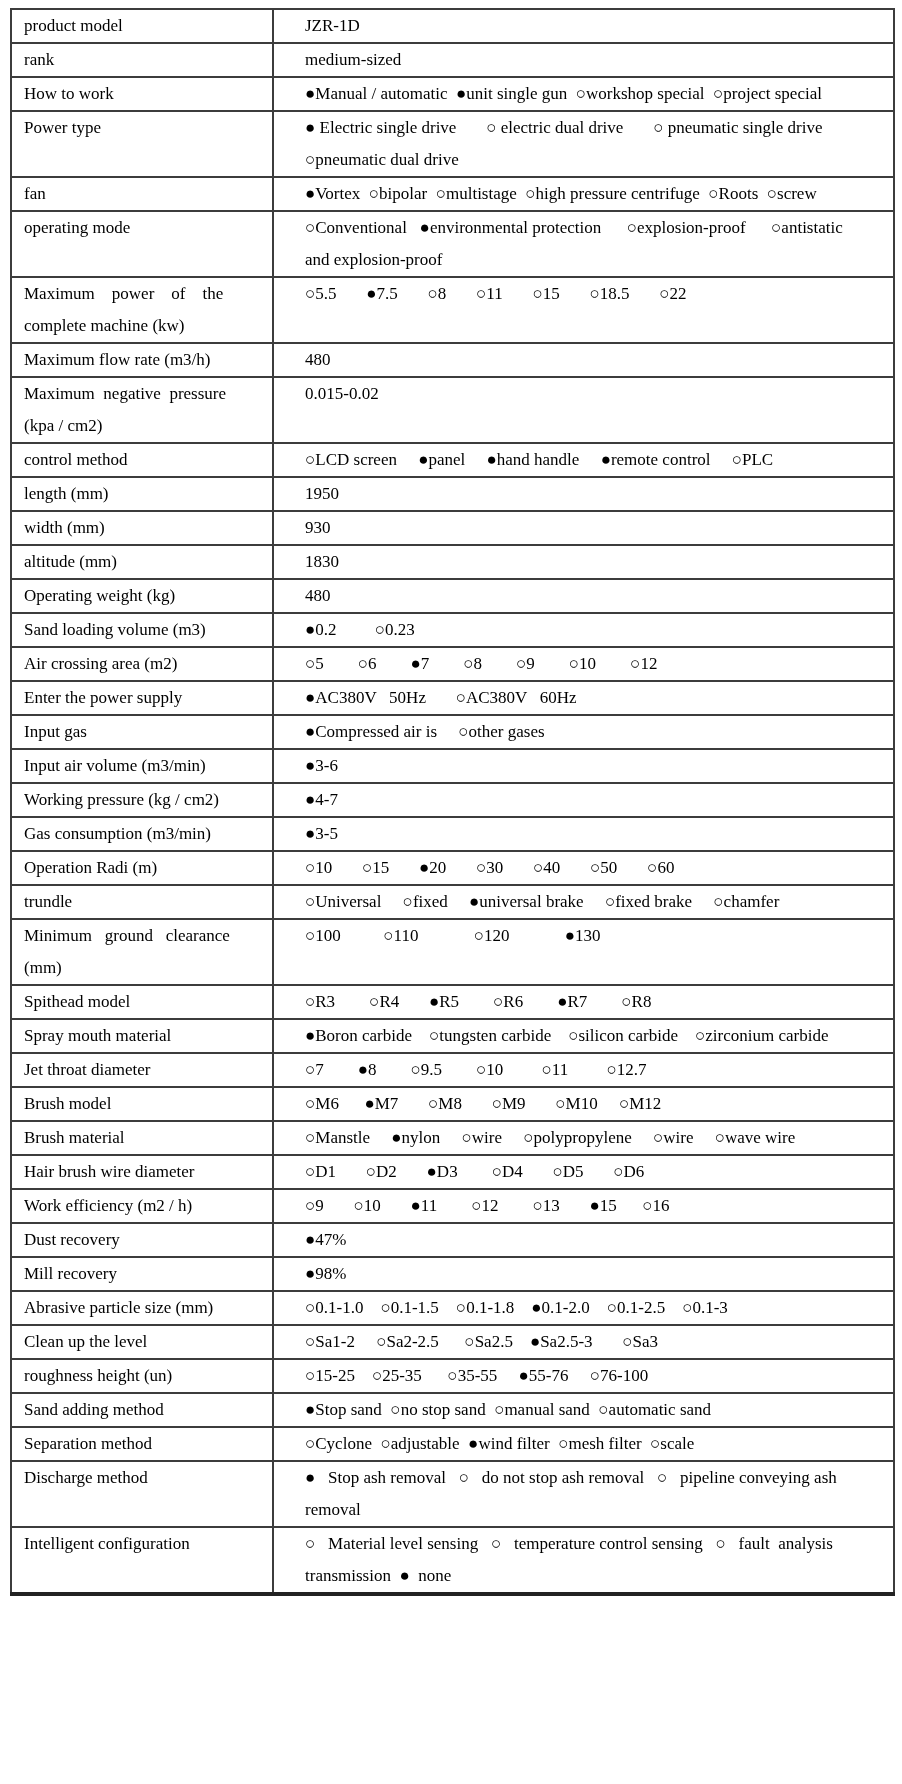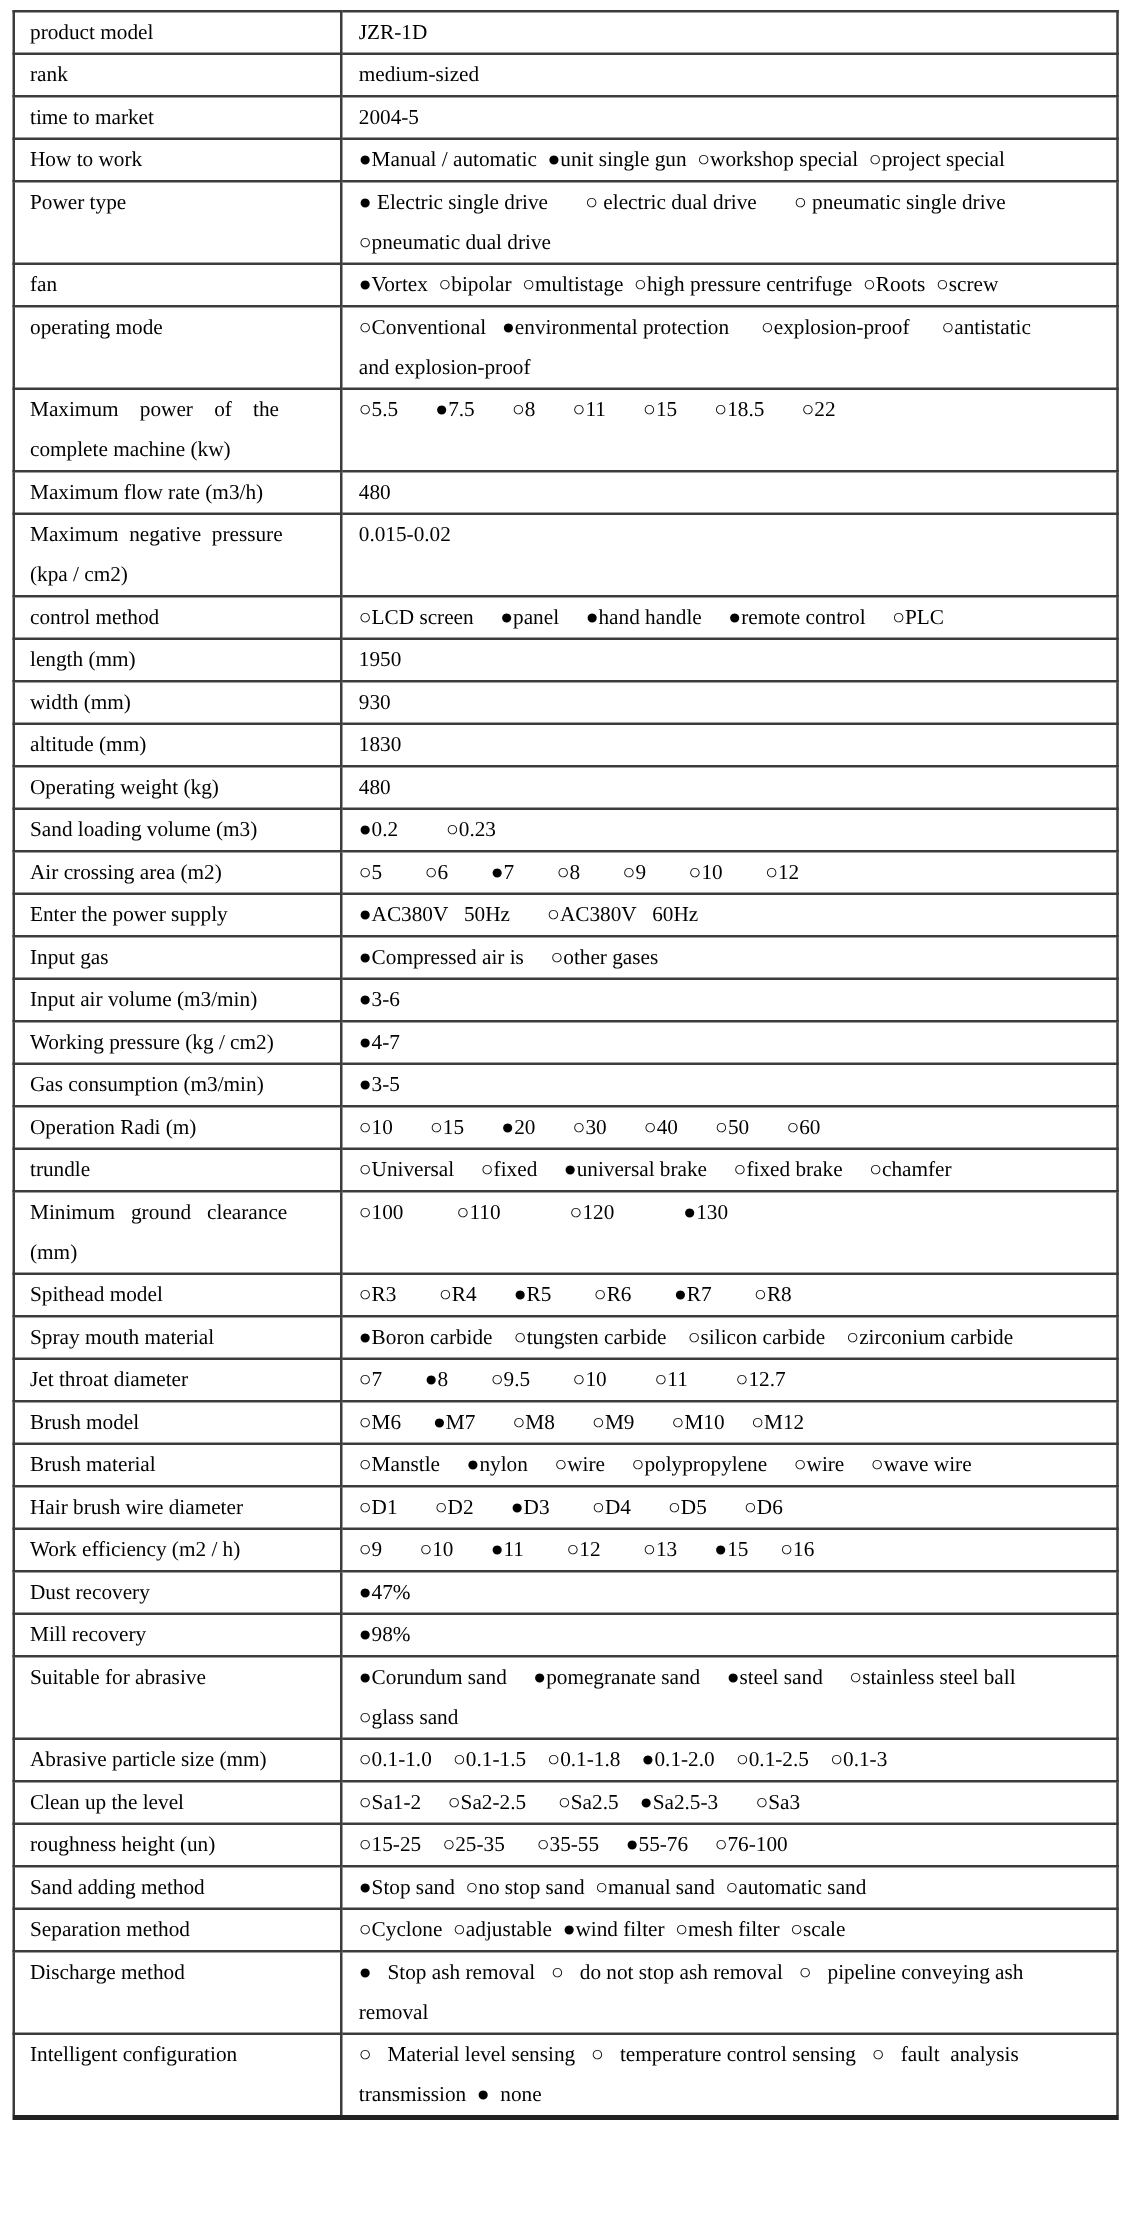--- a/index.html
+++ b/index.html
@@ -35,21 +35,21 @@
     vertical-align: top;
     white-space: pre-wrap;
     word-break: normal;
     overflow: hidden;
   }
   td.label-cell {
     padding-left: 12px;
     border-radius: 13px;
   }
   td.value-cell {
-    padding-left: 13px;
+    padding-left: 31px;
   }
 </style>
 </head>
 <body>
 
 <div class="page">
   <table class="spec-table">
     <colgroup>
       <col class="c-label">
       <col class="c-value">
@@ -58,24 +58,20 @@
   <tr>
     <td class="label-cell">product model</td>
     <td class="value-cell">JZR-1D</td>
   </tr>
 
   <tr>
     <td class="label-cell">rank</td>
     <td class="value-cell">medium-sized</td>
   </tr>
 
-  <tr>
-    <td class="label-cell">time to market</td>
-    <td class="value-cell">2004-5</td>
-  </tr>
 
   <tr>
     <td class="label-cell">How to work</td>
     <td class="value-cell">●Manual / automatic  ●unit single gun  ○workshop special  ○project special</td>
   </tr>
 
   <tr>
     <td class="label-cell">Power type</td>
     <td class="value-cell">● Electric single drive       ○ electric dual drive       ○ pneumatic single drive
 ○pneumatic dual drive</td>
@@ -226,25 +222,20 @@
   <tr>
     <td class="label-cell">Dust recovery</td>
     <td class="value-cell">●47%</td>
   </tr>
 
   <tr>
     <td class="label-cell">Mill recovery</td>
     <td class="value-cell">●98%</td>
   </tr>
 
-  <tr>
-    <td class="label-cell">Suitable for abrasive</td>
-    <td class="value-cell">●Corundum sand     ●pomegranate sand     ●steel sand     ○stainless steel ball
-○glass sand</td>
-  </tr>
 
   <tr>
     <td class="label-cell">Abrasive particle size (mm)</td>
     <td class="value-cell">○0.1-1.0    ○0.1-1.5    ○0.1-1.8    ●0.1-2.0    ○0.1-2.5    ○0.1-3</td>
   </tr>
 
   <tr>
     <td class="label-cell">Clean up the level</td>
     <td class="value-cell">○Sa1-2     ○Sa2-2.5      ○Sa2.5    ●Sa2.5-3       ○Sa3</td>
   </tr>

